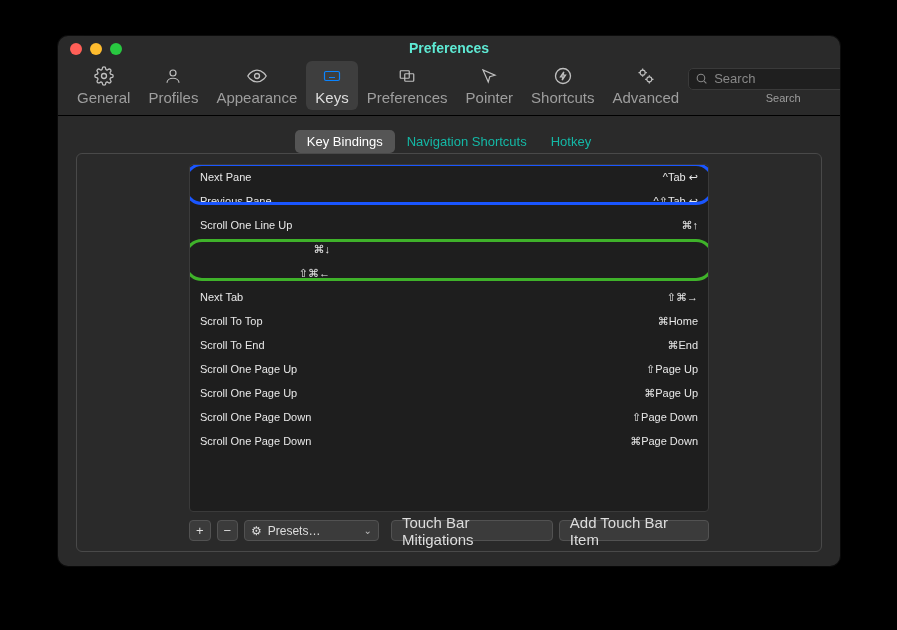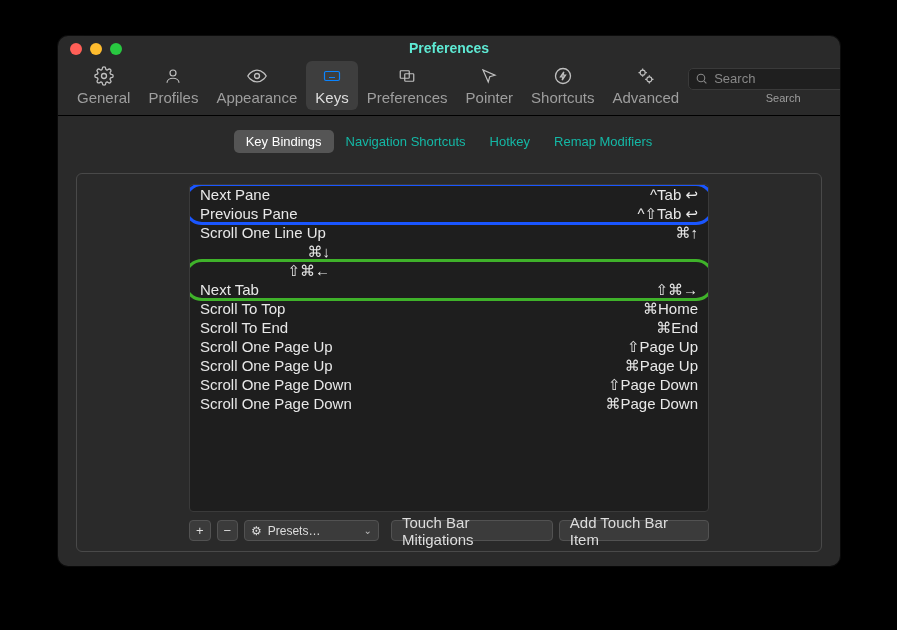--- a/index.html
+++ b/index.html
@@ -27,28 +27,28 @@
   .tb-item.selected { background: #3e3e3e; }
   .tb-item.selected .ico { color: #0a84ff; }
   .tb-item.selected .lab { color: #ddd; text-align: center; }
   .tb-spacer { flex: 1; }
   .searchwrap { display:flex; flex-direction:column; align-items:center; gap:2px; }
   .searchbox { width: 190px; height: 22px; background:#1f1f1f; border:1px solid #3a3a3a; border-radius:5px; display:flex; align-items:center; padding:0 6px; gap:6px; color:#888; }
   .searchbox svg { color:#888; }
   .search-lbl { font-size:11px; color:#9e9e9e; }
 
   .body { flex:1; padding: 14px 18px 14px 18px; display:flex; flex-direction:column; }
-  .segwrap { display:flex; justify-content:center; margin-bottom:20px; }
+  .segwrap { display:flex; justify-content:center; margin-bottom:0; }
   .seg { display:flex; }
   .seg button { background:transparent; border:0; color:#14b8a6; font-size:13px; padding:4px 12px; border-radius:5px; cursor:default; }
   .seg button.active { background:#555; color:#fff; }
   .content-outline { flex:1; border:1px solid #494949; border-radius:6px; padding:10px 10px 10px 10px; display:flex; flex-direction:column; position:relative; }
   .listwrap { position:relative; flex:1; background:#1e1e1e; border:1px solid #3a3a3a; border-radius:4px; overflow:hidden; margin: 0 auto; width: 520px; }
   .list { width:100%; }
-  .row { display:flex; height:19px; align-items:center; padding:0 10px; font-size:15px; color:#e8e8e8; }
+  .row { display:flex; height:19px; align-items:center; padding:12px 10px; font-size:11px; color:#e8e8e8; }
   .row .act { flex:1; }
   .row .key { width: 130px; text-align:right; white-space:nowrap; }
 
   .annot { position:absolute; border-radius:18px; pointer-events:none; }
   .annot-blue  { border:3px solid #1a56ff; }
   .annot-green { border:3px solid #3fb22a; }
 
   .bottombar { display:flex; align-items:center; gap:6px; margin-top:8px; width:520px; margin-left:auto; margin-right:auto; }
   .iconbtn { width:22px; height:21px; background:#3b3b3b; border:1px solid #525252; border-radius:4px; color:#ddd; display:flex; align-items:center; justify-content:center; font-size:13px; cursor:default; }
   .presets { width:138px; height:21px; background:#3b3b3b; border:1px solid #525252; border-radius:4px; color:#ddd; display:flex; align-items:center; padding:0 6px; gap:6px; font-size:12px; position:relative; }
@@ -158,21 +158,20 @@
       <span class="search-lbl">Search</span>
     </div>
   </div>
 
   <div class="body">
     <div class="segwrap">
       <div class="seg">
         <button class="active">Key Bindings</button>
         <button>Navigation Shortcuts</button>
         <button>Hotkey</button>
-        <button>Remap Modifiers</button>
       </div>
     </div>
 
     <div class="content-outline">
       <div class="listwrap">
         <div class="list" id="binding-list">
             <div class="row">
               <span class="act">Next Pane</span>
               <span class="key">^Tab ↩</span>
             </div>

